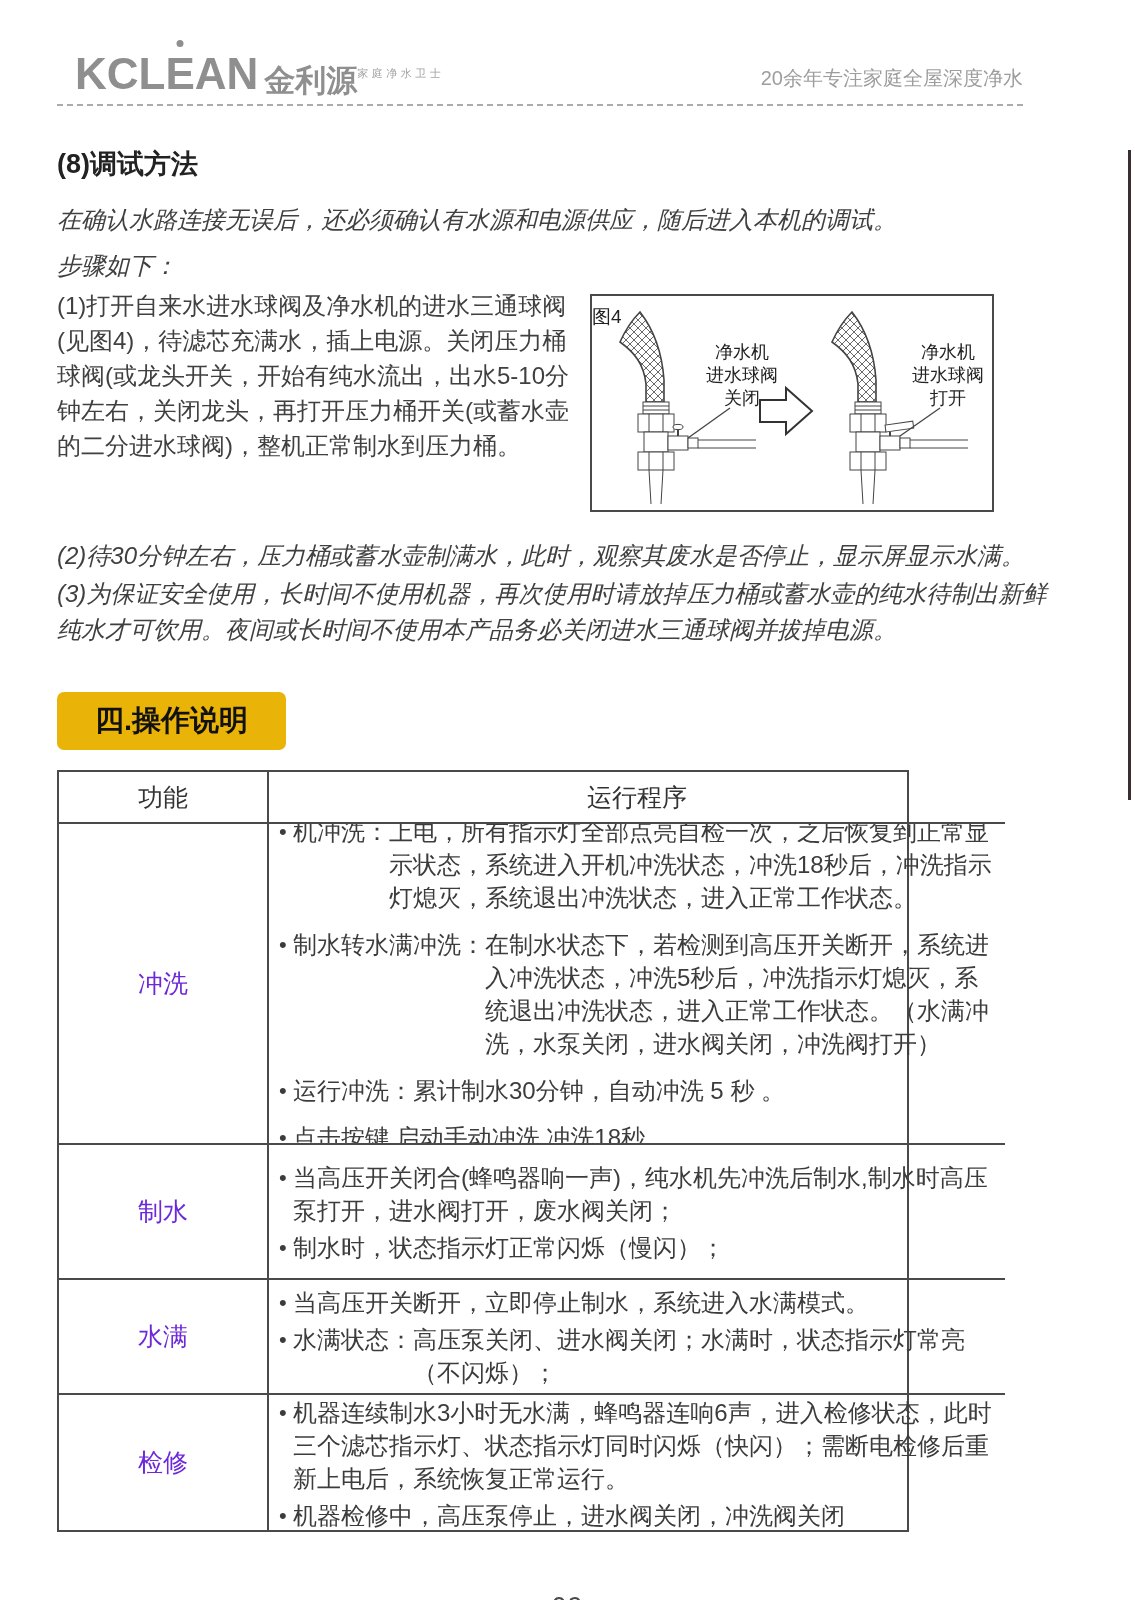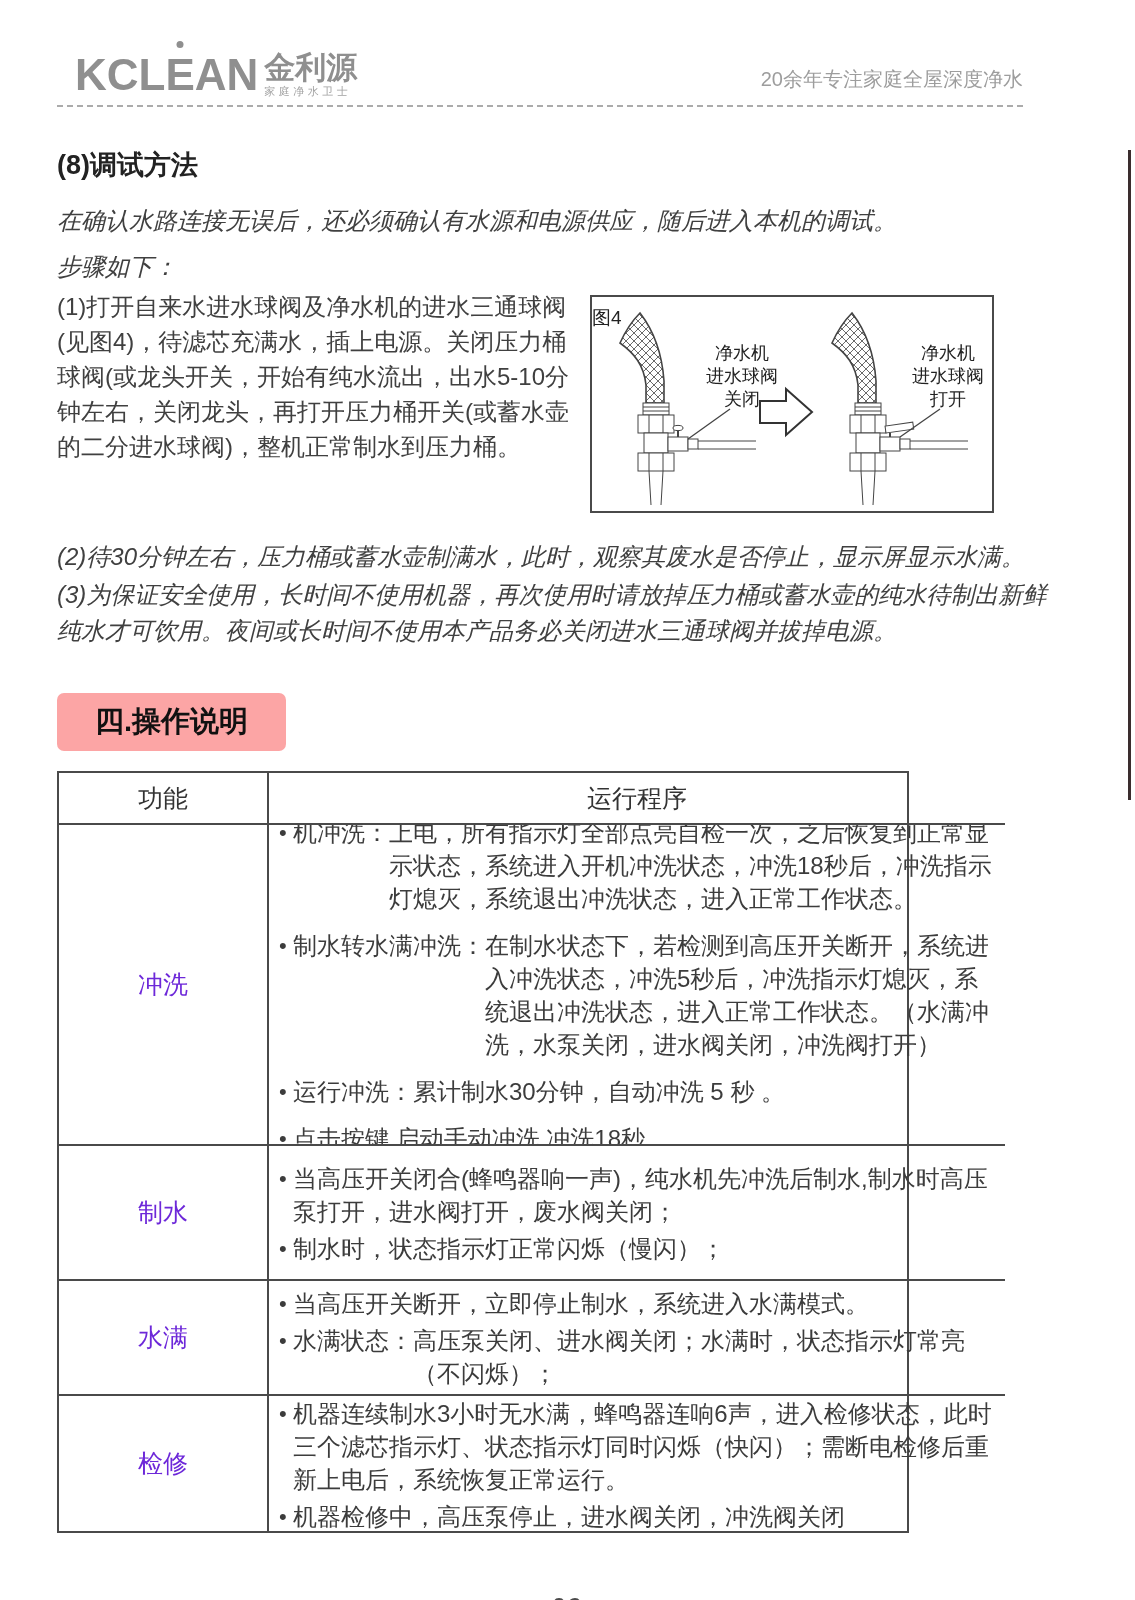--- a/index.html
+++ b/index.html
@@ -7,21 +7,21 @@
   .page{position:relative;width:1135px;height:1600px;background:#fff;overflow:hidden;}
 
   
   .hdr{display:flex;justify-content:space-between;align-items:flex-end;
        margin:52px 112px 0 75px;text-align:center;}
   .logo{display:flex;align-items:flex-end;line-height:1;}
   .logo-en{font-size:44px;font-weight:bold;color:#8f8f8f;letter-spacing:0px;}
   .edot{position:relative;}
   .edot::before{content:"";position:absolute;left:50%;top:-9px;transform:translateX(-50%);
        width:7px;height:7px;border-radius:50%;background:#8f8f8f;}
-  .logo-cn{margin-left:6px;display:flex;flex-direction:column;align-items:flex-start;}
+  .logo-cn{margin-left:6px;display:flex;flex-direction:row;align-items:flex-start;}
   .logo-cn-main{font-size:31px;font-weight:bold;color:#8f8f8f;line-height:1;}
   .logo-cn-sub{font-size:11px;color:#a2a2a2;letter-spacing:3.5px;margin-top:3px;}
   .tagline{font-size:20px;color:#9d9d9d;padding-bottom:4px;}
   .divider{border-top:2px dashed #ababab;margin:8px 112px 0 57px;height:0;}
 
   
   .sec8-title{margin:40px 0 0 57px;font-size:27px;font-weight:bold;color:#222;}
   .para{margin:20px 0 0 57px;width:995px;font-size:24px;line-height:36px;color:#404040;font-style:italic;}
   .steps-label{margin-top:10px;}
   .step1-wrap{display:flex;margin:4px 0 0 57px;}
@@ -29,21 +29,21 @@
 
   
   .figbox{position:relative;width:400px;height:214px;border:2px solid #4a4a4a;
           margin-left:19px;margin-top:6px;background:#fff;}
   .fig-label{position:absolute;top:8px;left:0;font-size:19px;color:#222;}
   .figbox svg{position:absolute;left:0;top:0;}
   .p23{margin-top:26px;}
   .p3{margin-top:2px;}
 
   
-  .sec4-head{display:inline-block;margin:44px 0 0 57px;background:#fca5a5;
+  .sec4-head{display:inline-block;margin:44px 0 0 57px;background:#eab308;
              border-radius:7px;padding:9px 38px;font-size:29px;font-weight:bold;color:#111;}
 
   
   .optable{display:grid;grid-template-columns:208px 738px;
            grid-template-rows:50px 321px 135px 115px 137px;
            border:2px solid #4a4a4a;margin:20px 0 0 57px;width:852px;box-sizing:border-box;}
   .tcell{border-left:2px solid #4a4a4a;border-top:2px solid #4a4a4a;box-sizing:border-box;
          overflow:hidden;}
   .tcell.first-col{border-left:none;}
   .tcell.first-row{border-top:none;}

